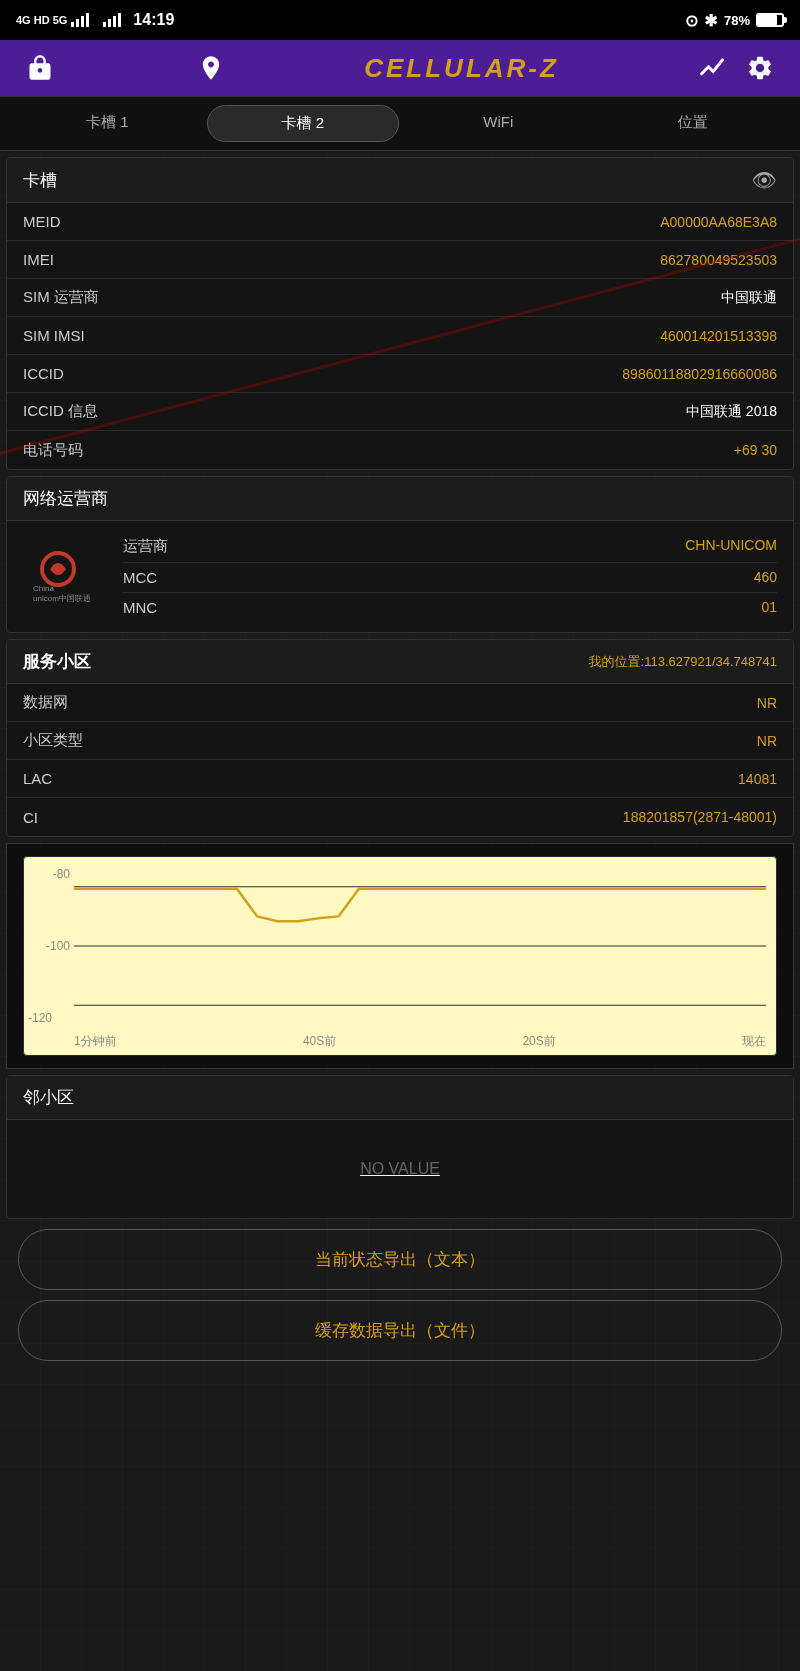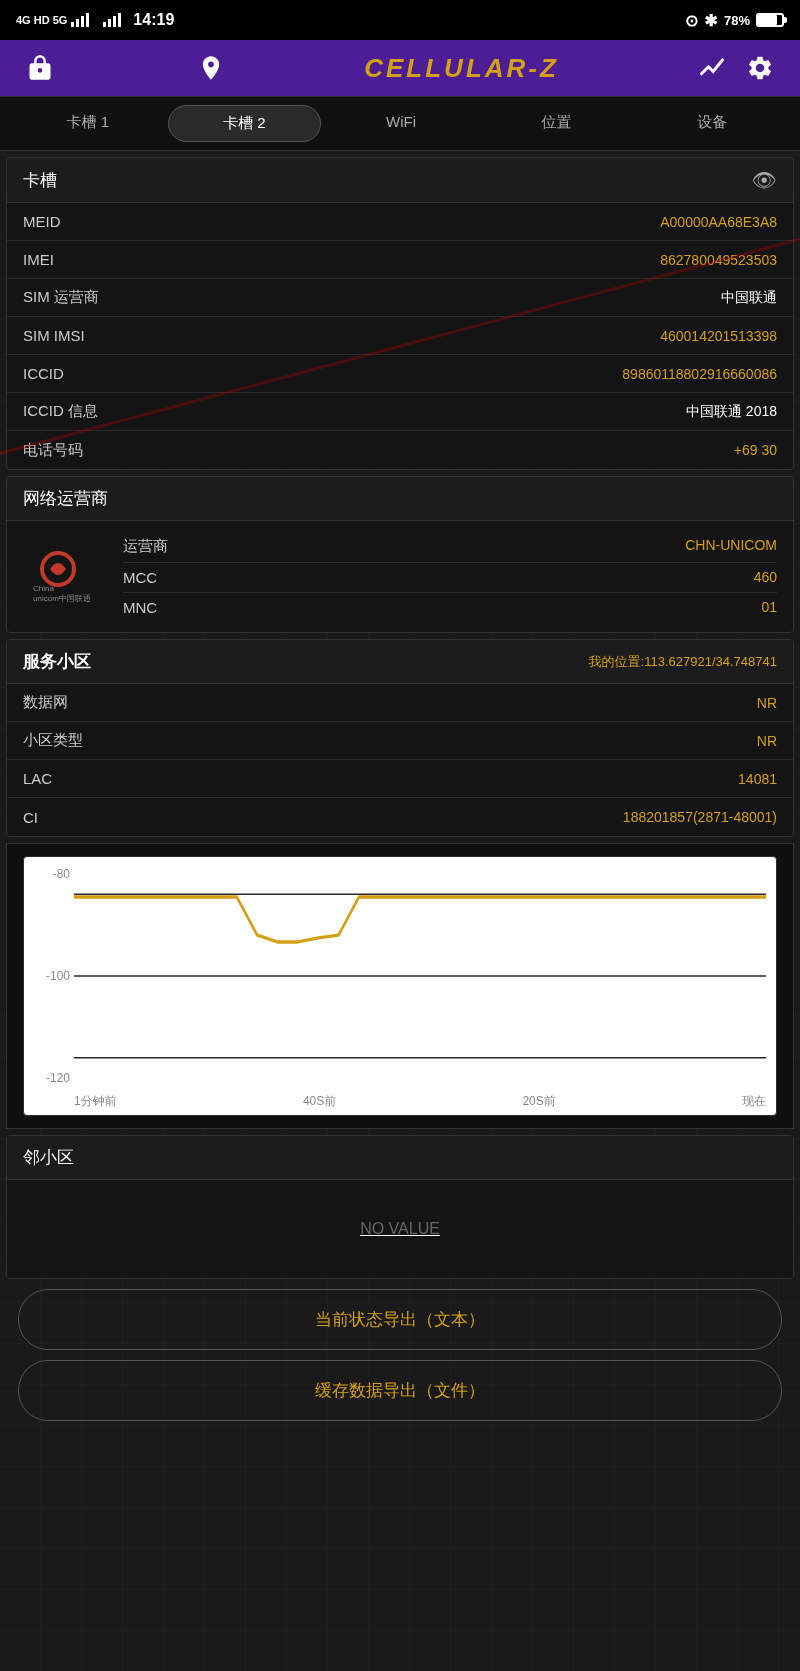--- a/index.html
+++ b/index.html
@@ -269,22 +269,22 @@
     }
     .badge-value {
       font-size: 14px;
       color: #d4a017;
       font-weight: bold;
     }
 
     
     .chart-container {
       position: relative;
-      height: 260px;
-      background: #ffffff;
+      height: 200px;
+      background: #fef9c3;
       border: 1px solid #2a2a2a;
       border-radius: 4px;
       padding: 10px 50px 30px 10px;
     }
 
     
     .neighbor-section {
       background: rgba(20, 20, 20, 0.95);
       margin: 6px 0;
       border: 1px solid #333;
@@ -394,21 +394,20 @@
         </svg>
       </div>
     </div>
   </div>
 
   <div class="tabs-container">
     <div class="tab">卡槽 1</div>
     <div class="tab active">卡槽 2</div>
     <div class="tab">WiFi</div>
     <div class="tab">位置</div>
-    <div class="tab">设备</div>
   </div>
 
   <div class="main-content">
 
     <div class="section">
       <div class="section-header">
         <span>卡槽</span>
         <span class="eye-icon">👁</span>
       </div>
       <div class="info-row">
@@ -497,21 +496,21 @@
       </div>
     </div>
 
     <div class="signal-section">
 
       <div class="chart-container">
 
         <div style="position:absolute; left:4px; top:10px; bottom:30px; display:flex; flex-direction:column; justify-content:space-between; width:42px;">
           <span style="font-size:12px; color:#888; text-align:right; display:block;">-80</span>
           <span style="font-size:12px; color:#888; text-align:right; display:block;">-100</span>
-          <span style="font-size:12px; color:#888; text-align:right; display:block;">-120</span>
+          <span style="font-size:12px; color:#888; display:block;">-120</span>
         </div>
 
         <svg style="position:absolute; left:50px; right:10px; top:10px; bottom:30px; width:calc(100% - 60px); height:calc(100% - 40px);" viewBox="0 0 680 160" preserveAspectRatio="none">
 
           <line x1="0" y1="20" x2="680" y2="20" stroke="#2a2a2a" stroke-width="1"></line>
           <line x1="0" y1="80" x2="680" y2="80" stroke="#2a2a2a" stroke-width="1"></line>
           <line x1="0" y1="140" x2="680" y2="140" stroke="#2a2a2a" stroke-width="1"></line>
 
           <polyline points="0,22 80,22 110,22 140,22 160,22 180,50 200,55 220,55 240,52 260,50 280,22 300,22 320,22 340,22 360,22 380,22 400,22 420,22 440,22 460,22 480,22 500,22 520,22 540,22 560,22 580,22 600,22 620,22 640,22 660,22 680,22" fill="none" stroke="#d4a017" stroke-width="2.5" stroke-linejoin="round"></polyline>
         </svg>

